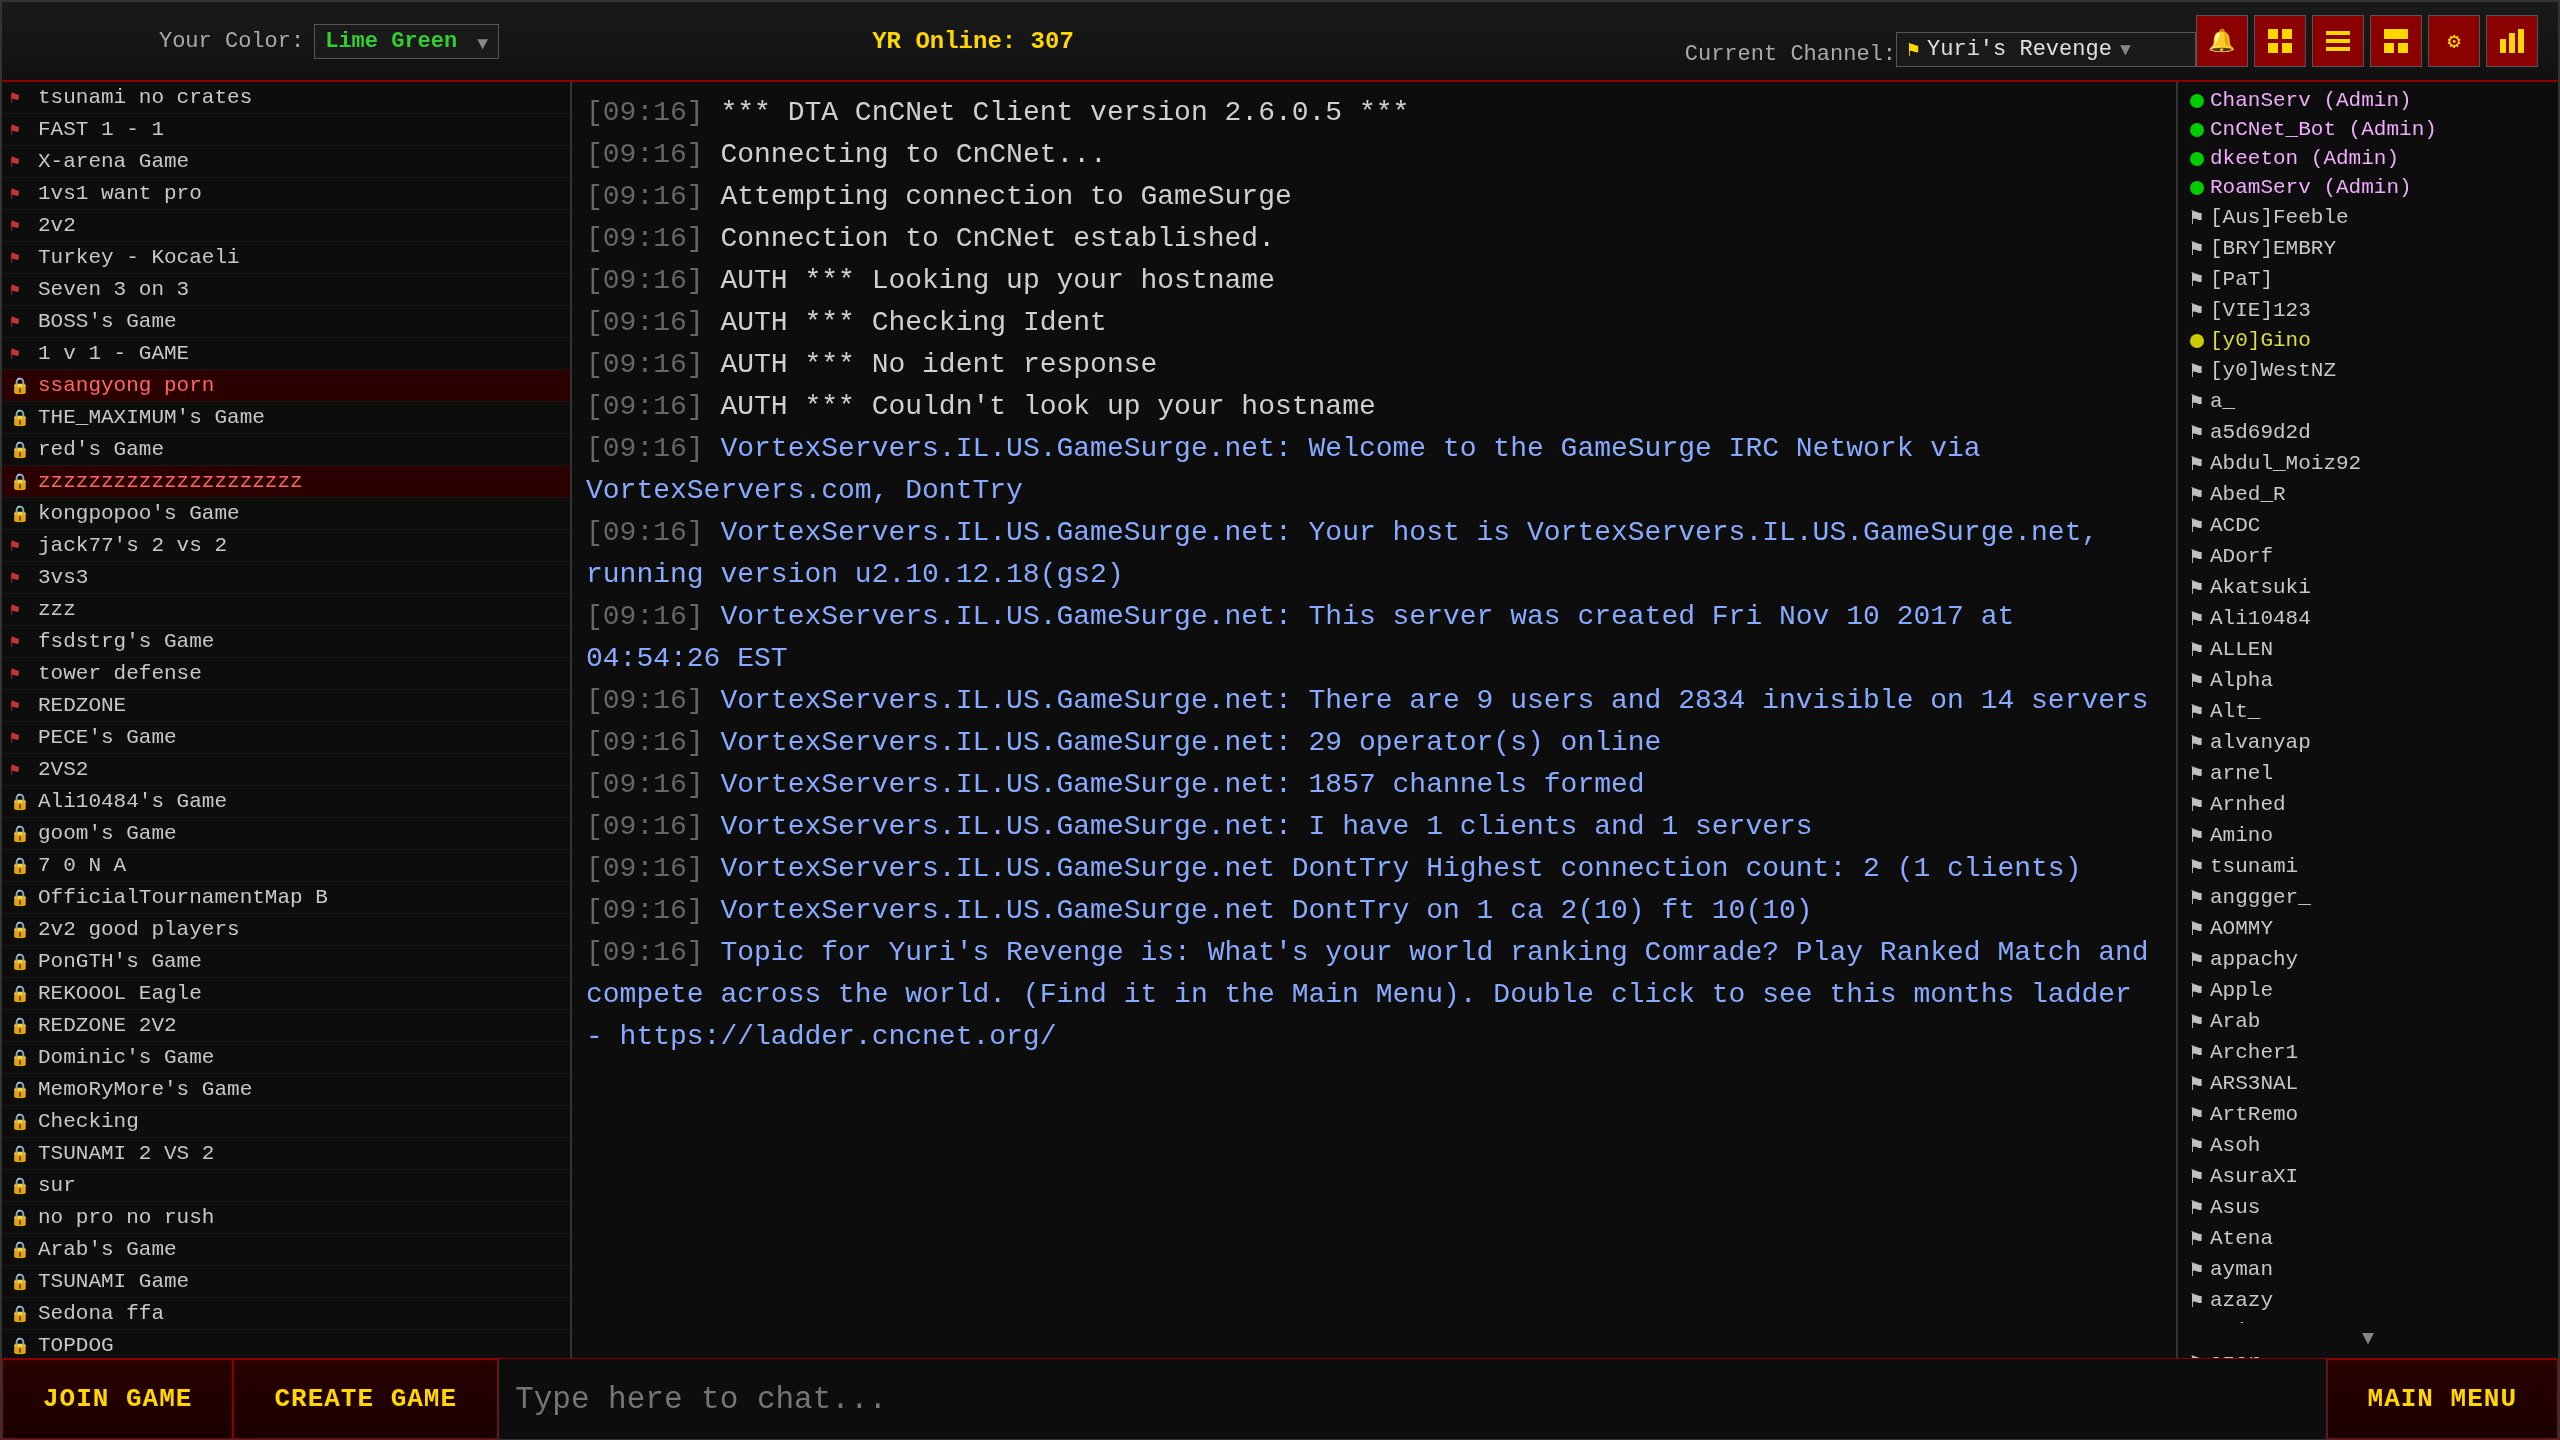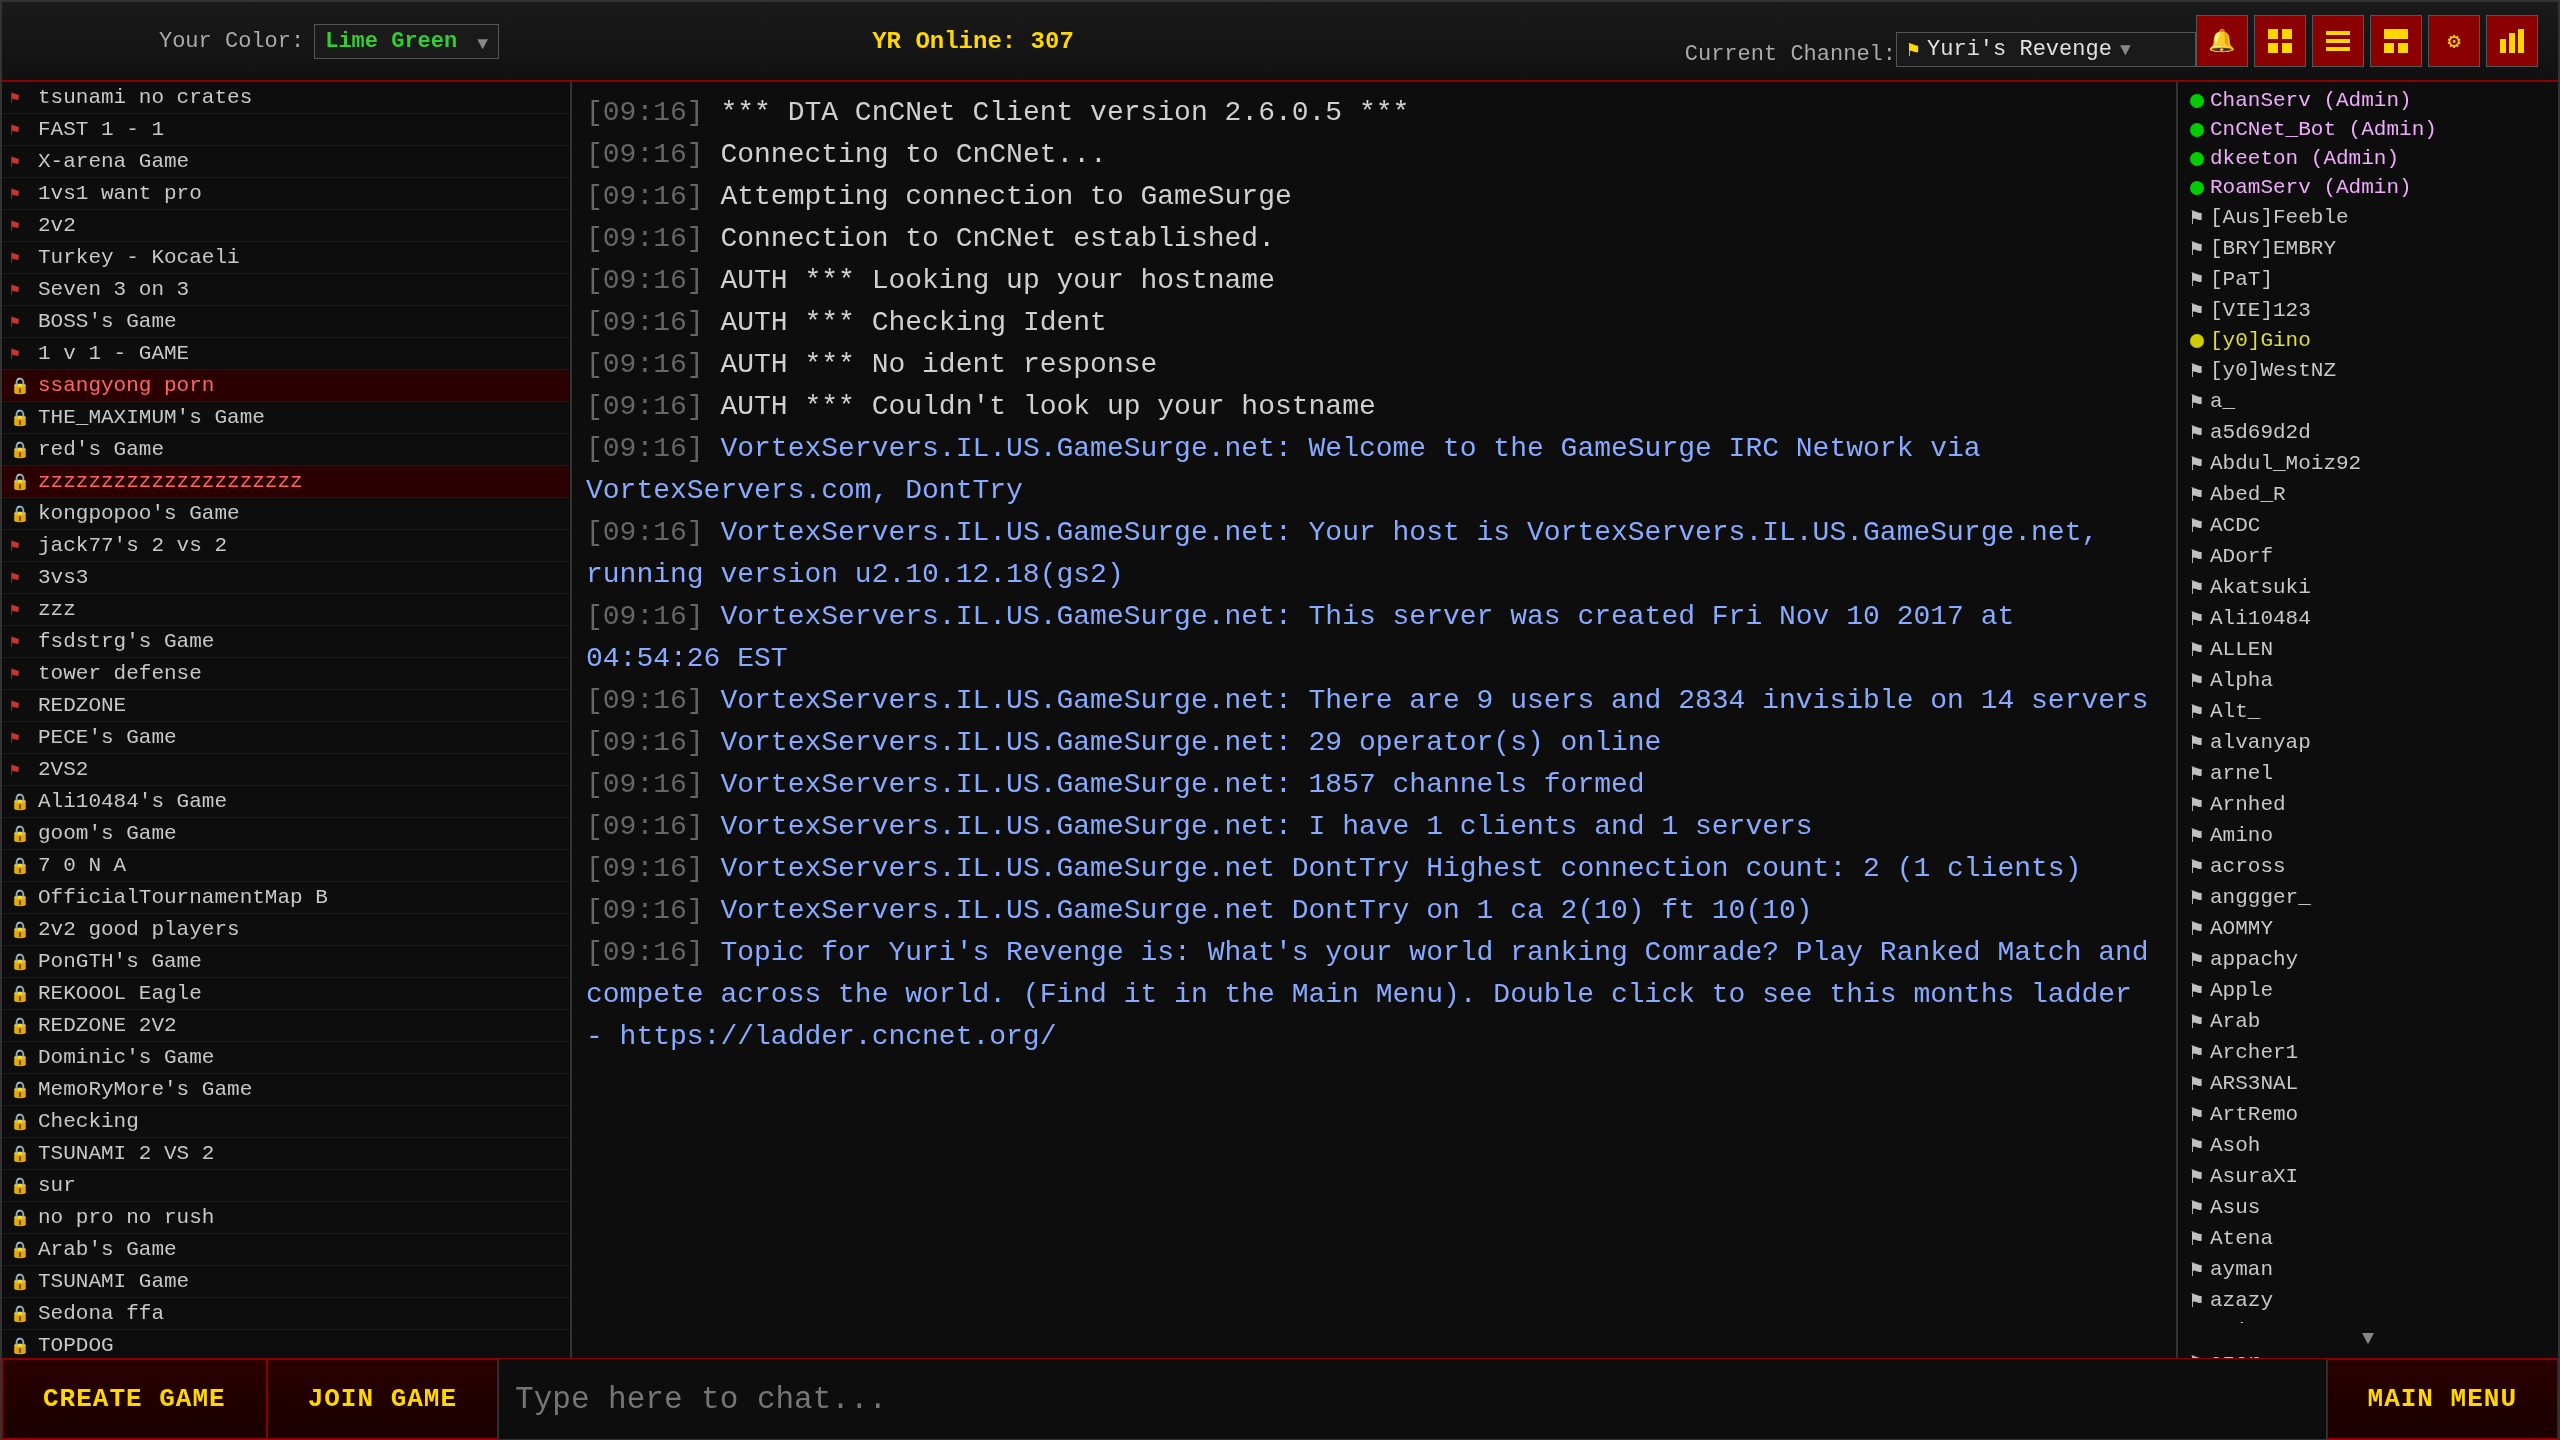--- a/index.html
+++ b/index.html
@@ -592,21 +592,21 @@
           <div class="player-item">
             <span style="width:20px; flex-shrink:0;">⚑</span>
             <span class="player-name">Arnhed</span>
           </div>
           <div class="player-item">
             <span style="width:20px; flex-shrink:0;">⚑</span>
             <span class="player-name">Amino</span>
           </div>
           <div class="player-item">
             <span style="width:20px; flex-shrink:0;">⚑</span>
-            <span class="player-name">across</span>
+            <span class="player-name">tsunami</span>
           </div>
           <div class="player-item">
             <span style="width:20px; flex-shrink:0;">⚑</span>
             <span class="player-name">anggger_</span>
           </div>
           <div class="player-item">
             <span style="width:20px; flex-shrink:0;">⚑</span>
             <span class="player-name">AOMMY</span>
           </div>
           <div class="player-item">
@@ -664,20 +664,20 @@
           <div class="player-item">
             <span style="width:20px; flex-shrink:0;">⚑</span>
             <span class="player-name">azor</span>
           </div>
           <div style="text-align: center; padding: 4px; color: rgb(136, 136, 136); cursor: pointer; font-size: 20px; position: sticky; bottom: 0px; background: rgb(13, 13, 13);">▼</div>
         </div>
     </div>
   </div>
 
   <div class="bottom-bar">
+    <button class="bottom-btn">Join Game</button>
     <button class="bottom-btn">Create Game</button>
-    <button class="bottom-btn">Join Game</button>
     <div class="chat-input-area">
       <input class="chat-input" type="text" placeholder="Type here to chat..." style="">
     </div>
     <button class="bottom-btn" style="margin-left:auto;">Main Menu</button>
   </div>
 </div>
 
 </body></html>

